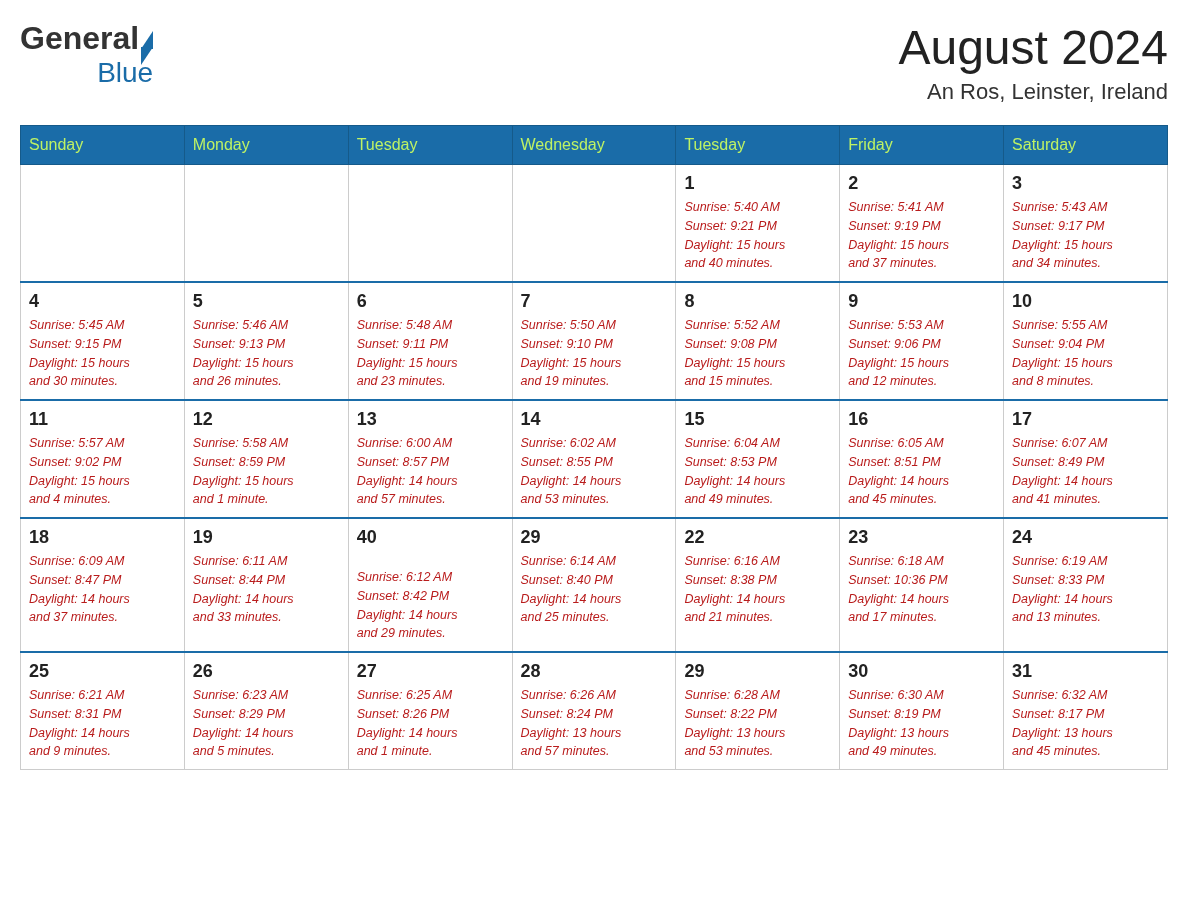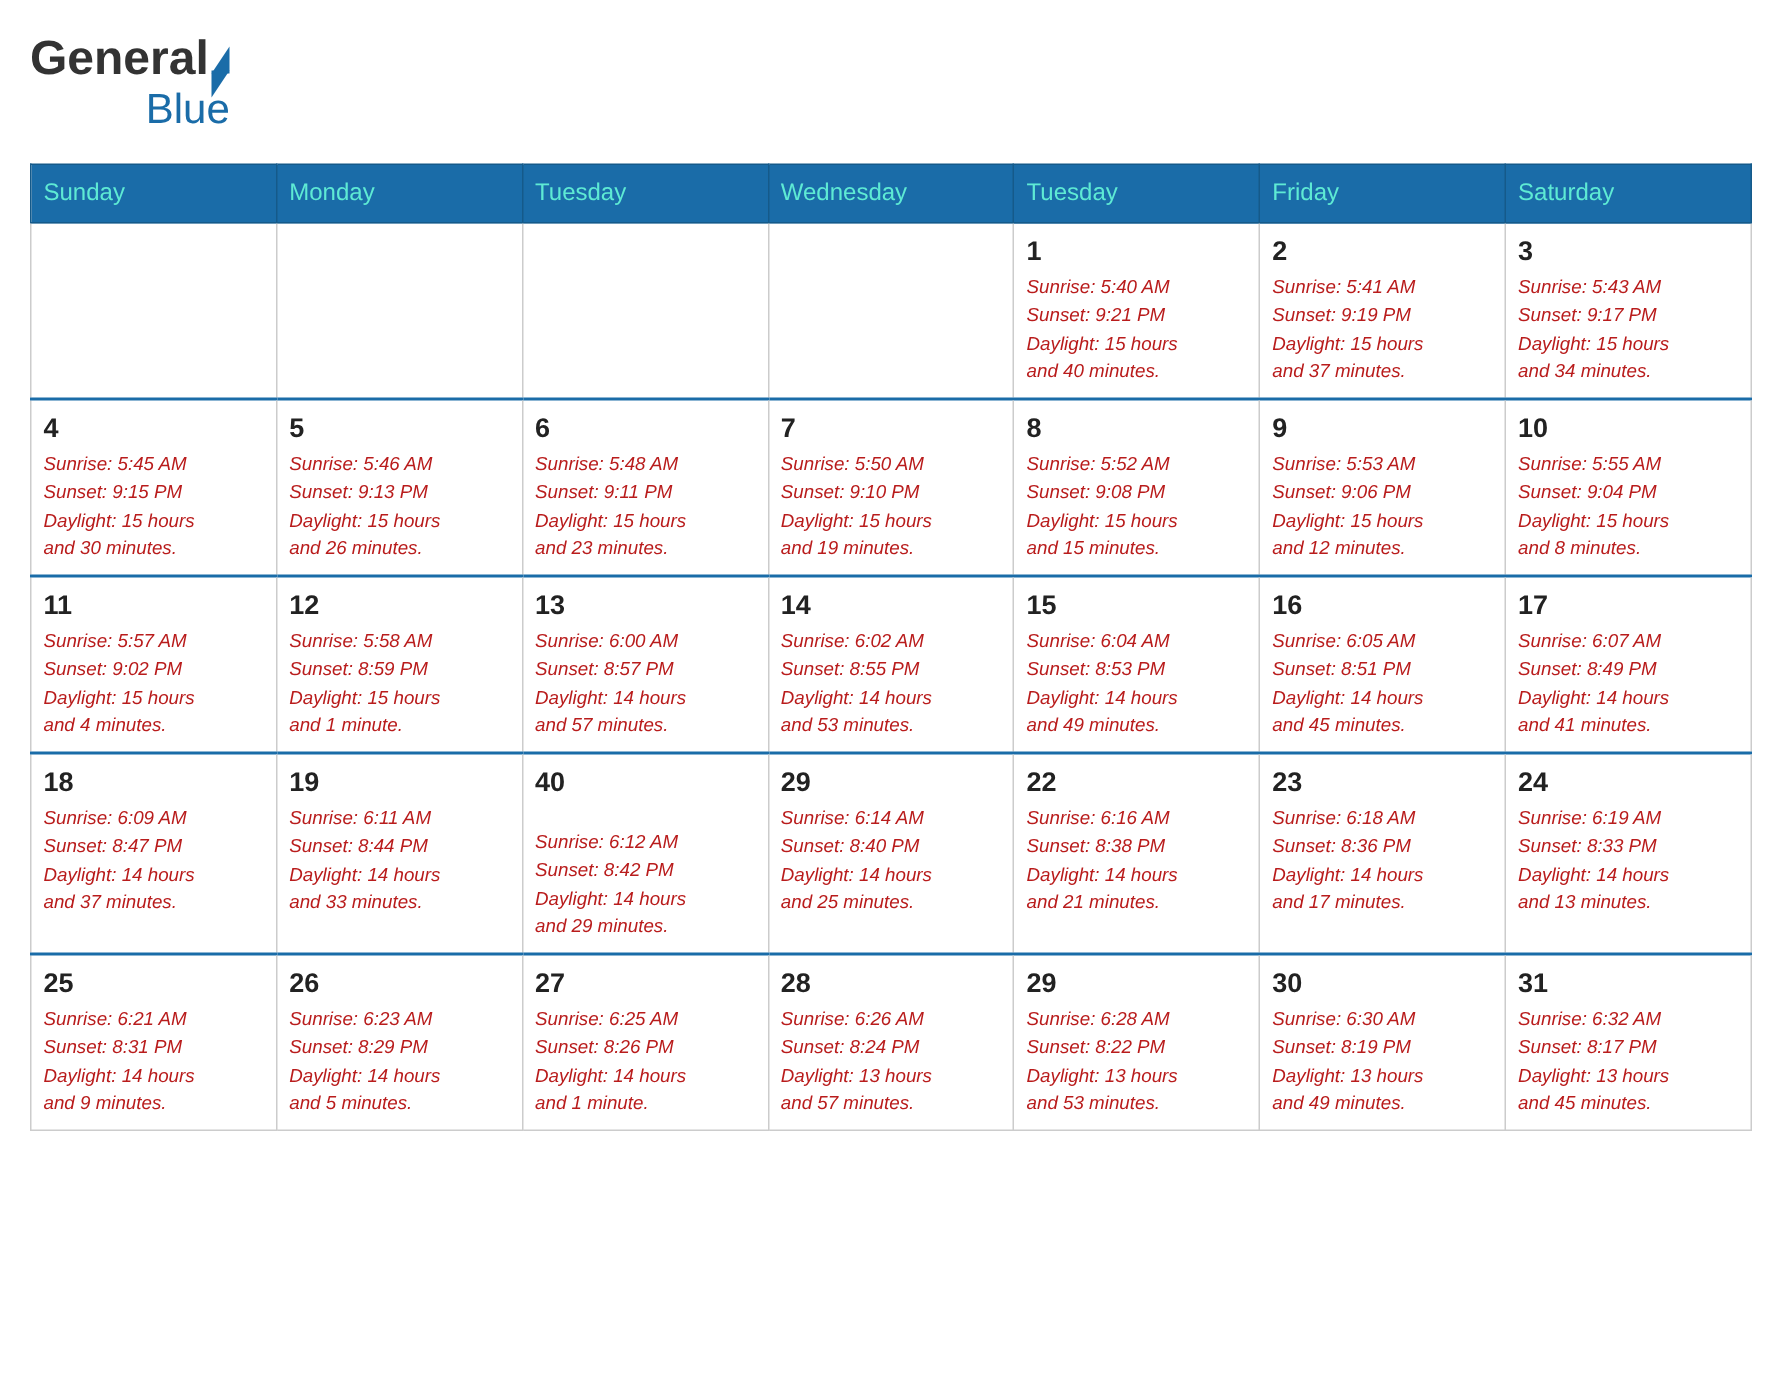--- a/index.html
+++ b/index.html
@@ -50,21 +50,21 @@
       color: #333;
       margin-top: 4px;
     }
     .calendar {
       width: 100%;
       border-collapse: collapse;
       border: 1px solid #ccc;
     }
     .calendar th {
       background-color: #1a6ca8;
-      color: #5eead4;
+      color: #bef264;
       padding: 10px 8px;
       text-align: left;
       font-size: 16px;
       font-weight: normal;
       border: 1px solid #155a8a;
     }
     .calendar td {
       vertical-align: top;
       padding: 8px;
       border: 1px solid #ccc;
@@ -105,20 +105,24 @@
       <div style="display:flex;align-items:baseline;">
         <span class="logo-text-general">General</span>
         <div style="display:flex;flex-direction:column;align-items:flex-end;margin-left:2px;">
           <div style="width:0;height:0;border-left:12px solid transparent;border-right:0px solid transparent;border-bottom:18px solid #1a6ca8;margin-bottom:-2px;"></div>
           <div style="width:0;height:0;border-left:0px solid transparent;border-right:12px solid transparent;border-top:18px solid #1a6ca8;"></div>
         </div>
       </div>
       <span class="logo-text-blue" style="margin-top:-8px;">Blue</span>
     </div>
   </div>
+  <div class="title-block">
+    <h1>August 2024</h1>
+    <h2>An Ros, Leinster, Ireland</h2>
+  </div>
 </div>
 
 <table class="calendar">
   <thead>
     <tr>
     <th>Sunday</th>
         <th>Monday</th>
         <th>Tuesday</th>
         <th>Wednesday</th>
         <th>Tuesday</th>
@@ -288,21 +292,21 @@
         <td>
           <span class="day-number">22</span>
           <div class="day-info" style="white-space: pre-line;">Sunrise: 6:16 AM
 Sunset: 8:38 PM
 Daylight: 14 hours
 and 21 minutes.</div>
         </td>
         <td>
           <span class="day-number">23</span>
           <div class="day-info" style="white-space: pre-line;">Sunrise: 6:18 AM
-Sunset: 8:36 PM
+Sunset: 10:36 PM
 Daylight: 14 hours
 and 17 minutes.</div>
         </td>
         <td>
           <span class="day-number">24</span>
           <div class="day-info" style="white-space: pre-line;">Sunrise: 6:19 AM
 Sunset: 8:33 PM
 Daylight: 14 hours
 and 13 minutes.</div>
         </td>

